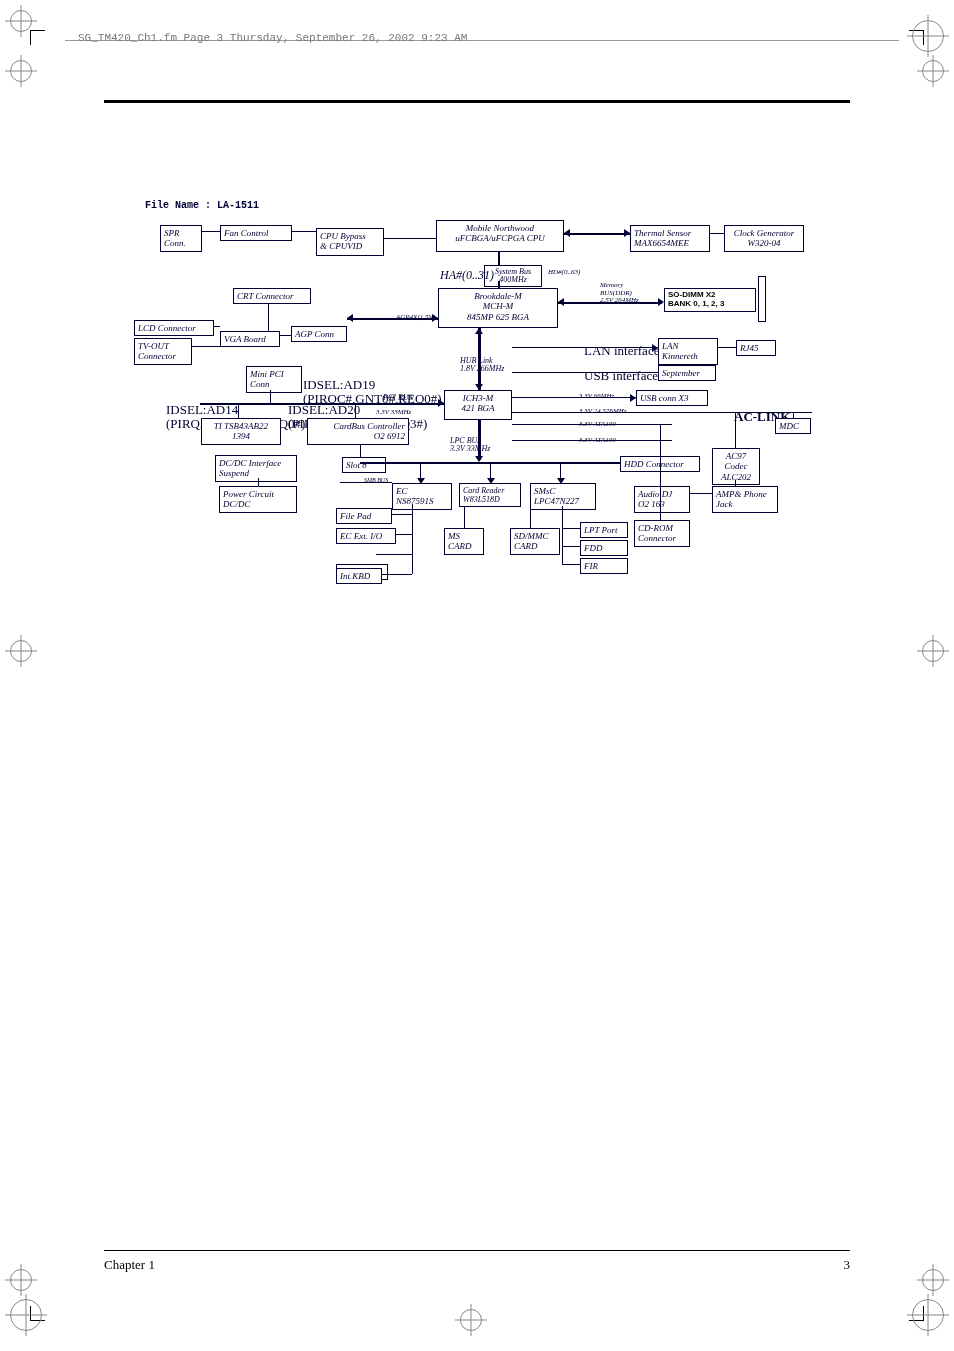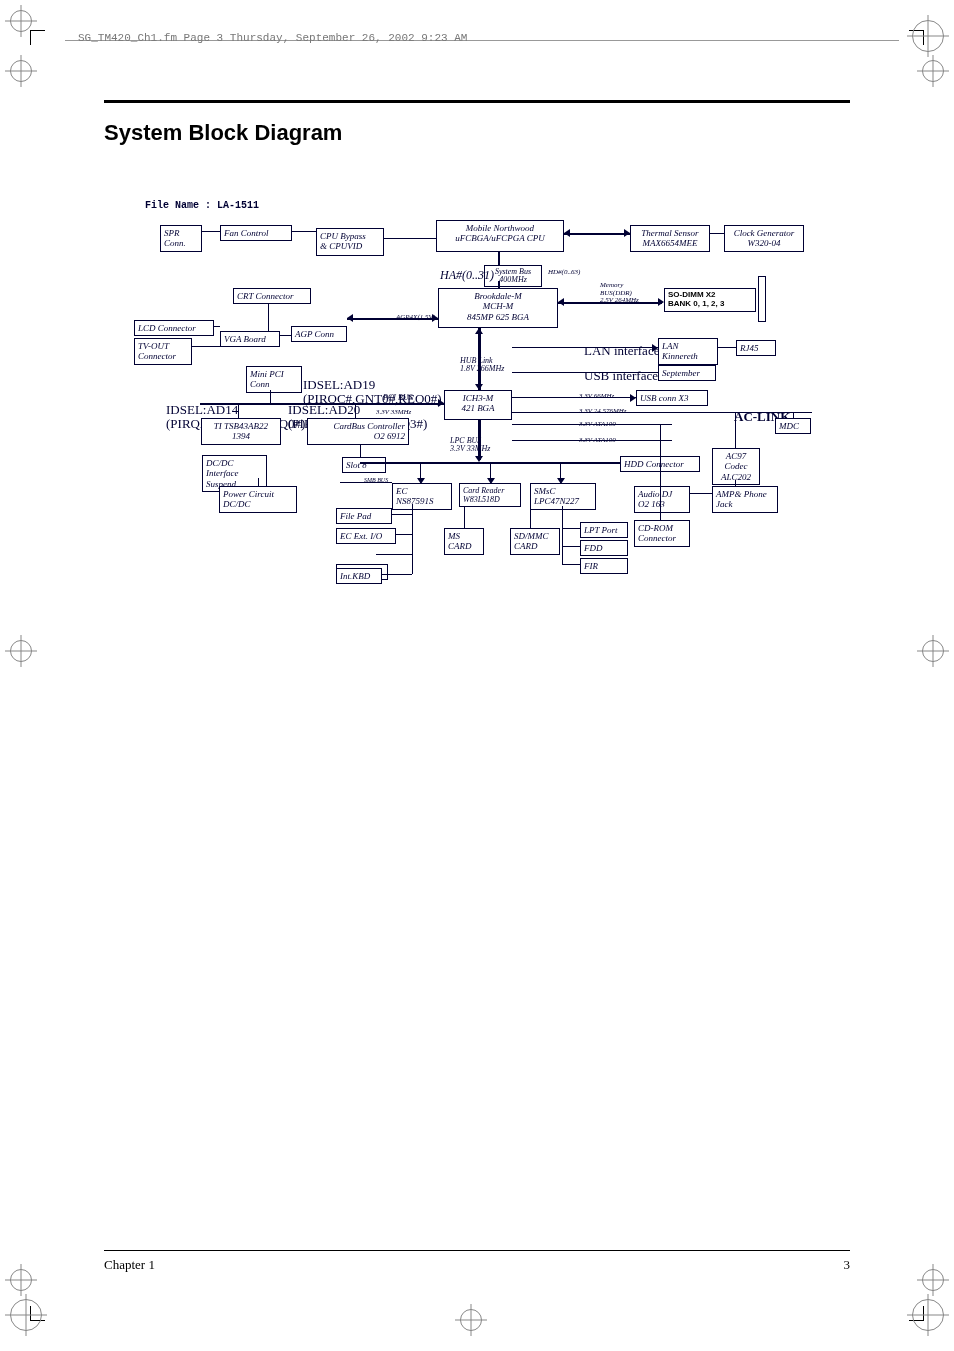--- a/index.html
+++ b/index.html
@@ -57,28 +57,27 @@
   <div class="reg" style="bottom:60px;left:10px"></div>
   <div class="reg big" style="bottom:20px;right:10px"></div>
   <div class="reg" style="bottom:60px;right:10px"></div>
   <div class="reg" style="top:640px;left:10px"></div>
   <div class="reg" style="top:640px;right:10px"></div>
   <div class="reg" style="bottom:20px;left:460px"></div>
 
   <div class="header-line"></div>
   <div class="header-text">SG_TM420_Ch1.fm  Page 3  Thursday, September 26, 2002  9:23 AM</div>
   <div class="hr1"></div>
-  <div class="h1">System Block Diagram</div>
   <div class="filename">File Name : LA-1511</div>
 
   <div class="sb" style="left:160px;top:225px;width:42px">SPR<br>Conn.</div>
   <div class="sb" style="left:220px;top:225px;width:72px">Fan Control</div>
   <div class="sb" style="left:316px;top:228px;width:68px;height:28px">CPU Bypass<br>&amp; CPUVID</div>
   <div class="sb" style="left:436px;top:220px;width:128px;height:32px;text-align:center">Mobile Northwood<br>uFCBGA/uFCPGA CPU</div>
-  <div class="sb" style="left:630px;top:225px;width:80px;text-align:center">Thermal Sensor<br>MAX6654MEE</div>
+  <div class="sb" style="left:630px;top:225px;width:80px;">Thermal Sensor<br>MAX6654MEE</div>
   <div class="sb" style="left:724px;top:225px;width:80px;text-align:center">Clock Generator<br>W320-04</div>
 
   <div class="sb" style="left:484px;top:265px;width:58px;font-size:8px;text-align:center;line-height:1">System Bus<br>400MHz</div>
   <div class="lbl" style="left:440px;top:268px;font-size:12px">HA#(0..31)</div>
   <div class="lbl" style="left:548px;top:268px;font-size:7px">HD#(0..63)</div>
 
   <div class="sb" style="left:233px;top:288px;width:78px">CRT Connector</div>
 
   <div class="sb" style="left:438px;top:288px;width:120px;height:40px;text-align:center">Brookdale-M<br>MCH-M<br>845MP    625 BGA</div>
   <div class="lbl" style="left:396px;top:313px;font-size:7px">AGP4X(1.5V)</div>
@@ -118,21 +117,21 @@
   <div class="lbl mono bold" style="left:734px;top:409px">AC-LINK</div>
 
   <div class="sb" style="left:201px;top:418px;width:80px;text-align:center">TI TSB43AB22<br>1394</div>
   <div class="sb" style="left:307px;top:418px;width:102px;text-align:right">CardBus Controller<br>O2 6912</div>
   <div class="lbl" style="left:579px;top:420px;font-size:7px">3.3V ATA100</div>
   <div class="lbl" style="left:579px;top:436px;font-size:7px">3.3V ATA100</div>
   <div class="sb" style="left:775px;top:418px;width:36px">MDC</div>
 
   <div class="lbl" style="left:450px;top:437px;font-size:8px;line-height:1">LPC BUS<br>3.3V 33MHz</div>
 
-  <div class="sb" style="left:202px;top:455px;width:65px">DC/DC Interface<br>Suspend</div>
+  <div class="sb" style="left:215px;top:455px;width:82px">DC/DC Interface<br>Suspend</div>
   <div class="sb" style="left:342px;top:457px;width:44px">Slot 8</div>
   <div class="sb" style="left:620px;top:456px;width:80px">HDD Connector</div>
   <div class="sb" style="left:712px;top:448px;width:48px;text-align:center">AC97<br>Codec<br>ALC202</div>
 
   <div class="sb" style="left:219px;top:486px;width:78px">Power Circuit<br>DC/DC</div>
   <div class="lbl" style="left:364px;top:477px;font-size:6px">SMB  BUS</div>
   <div class="sb" style="left:392px;top:483px;width:60px">EC<br>NS87591S</div>
   <div class="sb" style="left:459px;top:483px;width:62px;font-size:8px">Card Reader<br>W83L518D</div>
   <div class="sb" style="left:530px;top:483px;width:66px">SMsC<br>LPC47N227</div>
   <div class="sb" style="left:634px;top:486px;width:56px">Audio DJ<br>O2 163</div>

